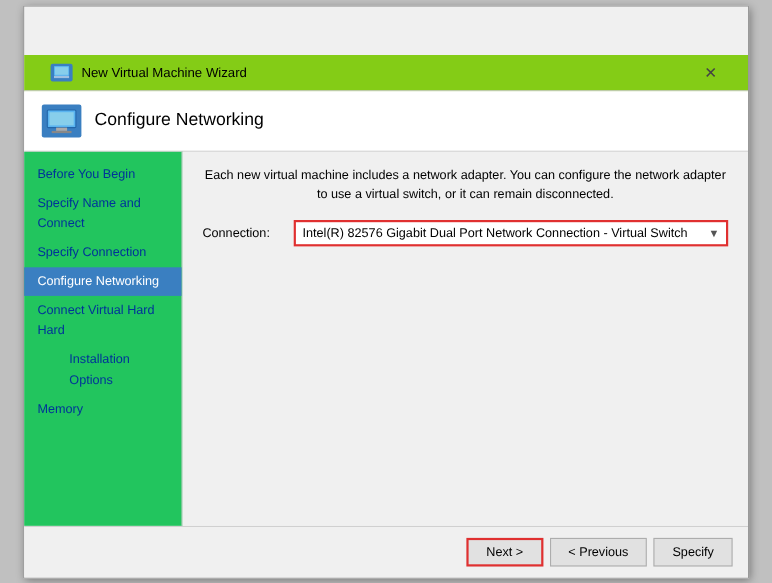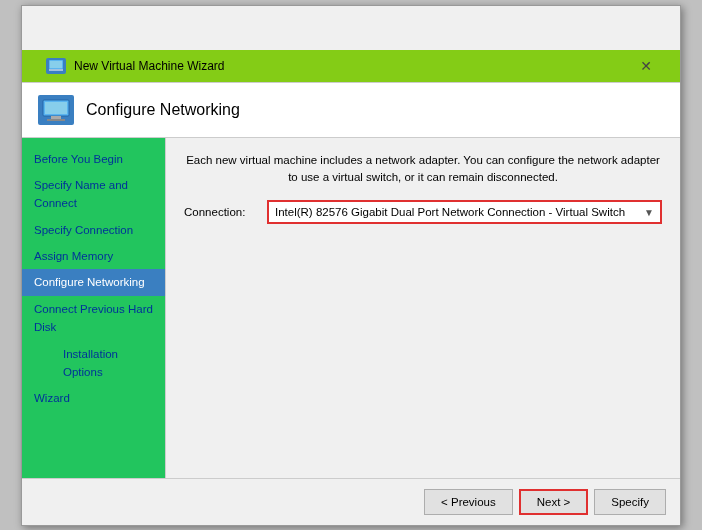--- a/index.html
+++ b/index.html
@@ -198,38 +198,37 @@
     </div>
     <span class="header-title">Configure Networking</span>
   </div>
 
   <div class="body">
 
     <div class="sidebar">
       <div class="sidebar-item">Before You Begin</div>
       <div class="sidebar-item">Specify Name and Connect</div>
       <div class="sidebar-item">Specify Connection</div>
-      <div class="sidebar-item">Assign Memory</div>
       <div class="sidebar-item active">Configure Networking</div>
-      <div class="sidebar-item">Connect Previous Hard Disk</div>
+      <div class="sidebar-item">Connect Virtual Hard Hard</div>
       <div class="sidebar-item sub">Installation Options</div>
-      <div class="sidebar-item">Wizard</div>
+      <div class="sidebar-item">Memory</div>
     </div>
 
     <div class="main-content">
       <p class="description">Each new virtual machine includes a network adapter. You can configure the network adapter to use a virtual switch, or it can remain disconnected.</p>
 
       <div class="field-row">
         <span class="field-label">Connection:</span>
         <div class="connection-dropdown">
           <span>Intel(R) 82576 Gigabit Dual Port Network Connection - Virtual Switch</span>
           <span class="dropdown-arrow">▼</span>
         </div>
       </div>
     </div>
   </div>
 
   <div class="footer">
+    <button class="btn btn-next">Next &gt;</button>
     <button class="btn">&lt; Previous</button>
-    <button class="btn btn-next">Next &gt;</button>
     <button class="btn">Specify</button>
   </div>
 </div>
 
 </body></html>

